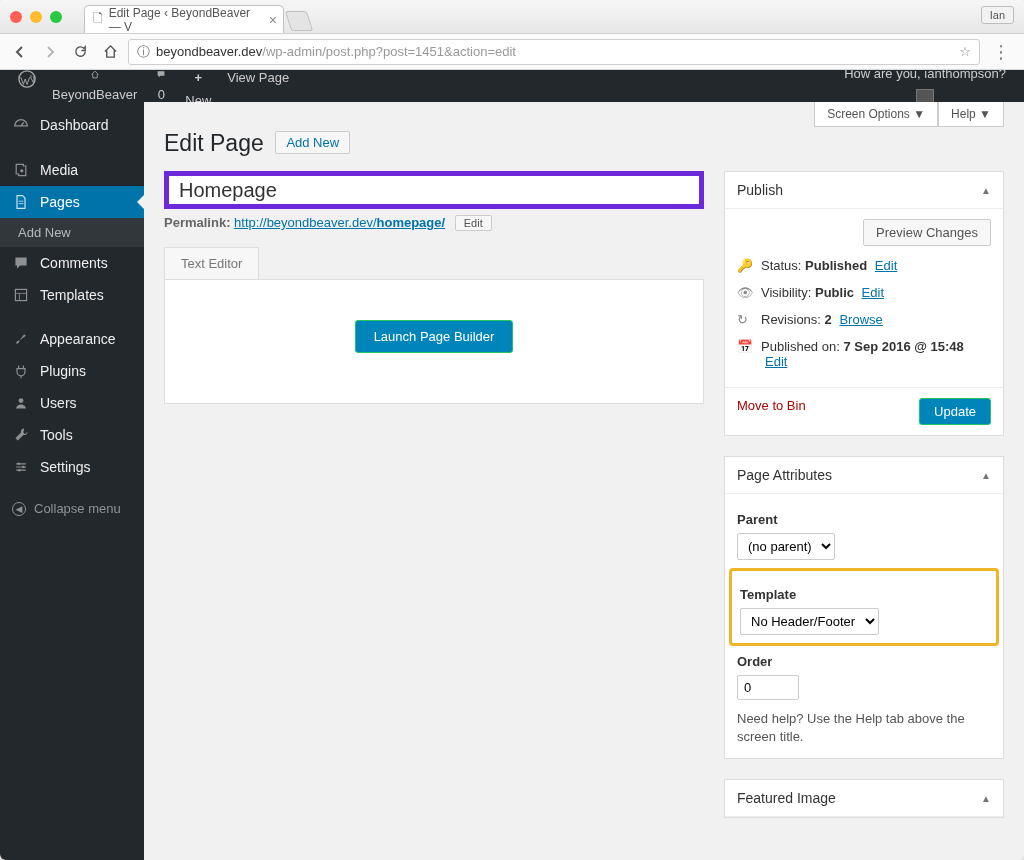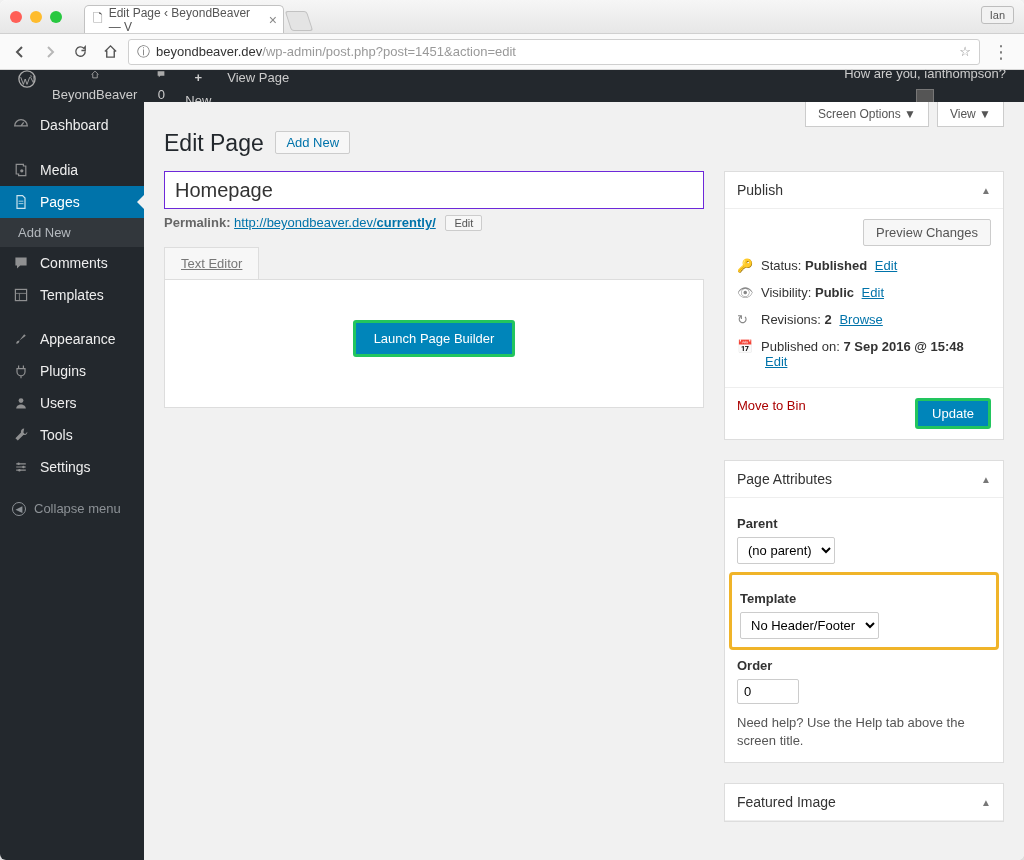--- a/index.html
+++ b/index.html
@@ -40,40 +40,40 @@
 .menu-item .mi-icon { width: 18px; display: flex; justify-content: center; opacity: 0.8; }
 .menu-item.current { background: #0073aa; color: #fff; }
 .menu-item.current::after { content:""; position:absolute; right:-1px; top:50%; transform:translateY(-50%); border:8px solid transparent; border-right-color:#f1f1f1; }
 .submenu { background: #32373c; }
 .submenu .sub { padding: 7px 12px 7px 18px; color: #b4b9be; font-size: 13px; }
 .submenu .sub.active { color: #fff; font-weight: 600; }
 .menu-sep { height: 12px; }
 .collapse { margin-top: 10px; padding: 8px 12px; display: flex; align-items: center; gap: 8px; color: #8c9196; font-size: 13px; }
 
 .content { flex: 1; background: #f1f1f1; padding: 10px 20px 20px 20px; overflow-y: auto; position: relative; }
-.screen-links { position: absolute; top: 0; right: 20px; display: flex; gap: 8px; }
+.screen-links { position: absolute; top: 0; right: 20px; display: flex; gap: 0; }
 .screen-btn { background: #fff; border: 1px solid #ccc; border-top: none; padding: 5px 12px; font-size: 12px; color: #555; }
 
 h1.page-title { font-size: 23px; font-weight: 400; color: #23282d; display: inline-block; margin-right: 8px; margin-top: 18px; }
 .add-new { display: inline-block; border: 1px solid #ccc; background: #f7f7f7; color: #0073aa; padding: 3px 10px; font-size: 13px; border-radius: 2px; text-decoration: none; vertical-align: 4px;}
 
 .columns { display: flex; gap: 20px; margin-top: 14px; }
 .col-main { flex: 1; min-width: 0; }
 .col-side { width: 280px; }
 
-.title-input { width: 100%; height: 38px; border: 1px solid #6d28d9; background: #fff; font-size: 20px; padding: 5px 10px; color: #333; }
+.title-input { width: 100%; height: 38px; border: 5px solid #6d28d9; background: #fff; font-size: 20px; padding: 5px 10px; color: #333; }
 .permalink { font-size: 13px; color: #666; margin-top: 6px; }
 .permalink .small-btn { border: 1px solid #ccc; background: #f7f7f7; padding: 1px 8px; font-size: 11px; margin-left: 6px; border-radius: 2px; color:#555;}
 
 .editor-tabs { display: flex; margin-top: 16px; border-bottom: 1px solid #ddd; }
-.ed-tab { padding: 8px 16px; border: 1px solid #ddd; background: #f7f7f7; color: #777; font-size: 13px; margin-right: -1px; border-bottom: none; text-decoration: underline; }
+.ed-tab { padding: 8px 16px; border: 1px solid #ddd; background: #f7f7f7; color: #777; font-size: 13px; margin-right: -1px; border-bottom: none; }
 .ed-tab.active { background: #fff; color: #333; font-weight: 600; position: relative; top: 1px; }
 .editor-body { background: #fff; border: 1px solid #ddd; border-top: none; padding: 40px 20px 50px; text-align: center; }
 .editor-body p { font-size: 17px; color: #555; margin-bottom: 28px; }
-.btn-primary { background: #0085ba; color: #fff; border: 3px solid #22c55e; padding: 8px 18px; border-radius: 3px; font-size: 13px; cursor: pointer; }
+.btn-primary { background: #0085ba; color: #fff; border: 1px solid #22c55e; padding: 8px 18px; border-radius: 3px; font-size: 13px; cursor: pointer; }
 .btn-primary.small { padding: 5px 14px; }
 
 .postbox { background: #fff; border: 1px solid #ddd; margin-bottom: 20px; }
 .postbox h2 { font-size: 14px; font-weight: 400; padding: 10px 12px; border-bottom: 1px solid #eee; display: flex; justify-content: space-between; align-items: center; }
 .postbox h2 .toggle { font-size: 10px; color: #777; }
 .postbox .inside { padding: 10px 12px 12px; }
 .pub-row { font-size: 13px; padding: 6px 0; display: flex; align-items: flex-start; gap: 8px; }
 .pub-row .picon { width: 16px; color: #888; }
 .pub-row a { margin-left: 4px; }
 .preview-row { text-align: right; margin-bottom: 6px; }
@@ -271,32 +271,32 @@
       </div>
       <div class="collapse">
         <span style="border:1px solid #8c9196;border-radius:50%;width:14px;height:14px;display:inline-flex;align-items:center;justify-content:center;font-size:9px">◀</span>
         <span>Collapse menu</span>
       </div>
     </div>
 
     <div class="content">
       <div class="screen-links">
         <div class="screen-btn"><span>Screen Options</span> ▼</div>
-        <div class="screen-btn"><span>View</span> ▼</div>
+        <div class="screen-btn"><span>Help</span> ▼</div>
       </div>
 
       <h1 class="page-title">Edit Page</h1>
       <a class="add-new">Add New</a>
 
       <div class="columns">
         <div class="col-main">
           <input class="title-input" value="Homepage" style="">
           <div class="permalink">
             <strong>Permalink:</strong>
-            <a><span>http://beyondbeaver.dev/</span><strong>currently/</strong></a>
+            <a><span>http://beyondbeaver.dev/</span><strong>homepage/</strong></a>
             <button class="small-btn">Edit</button>
           </div>
 
           <div class="editor-tabs">
             <div class="ed-tab">Text Editor</div>
           </div>
           <div class="editor-body">
             <button class="btn-primary">Launch Page Builder</button>
           </div>
         </div>

